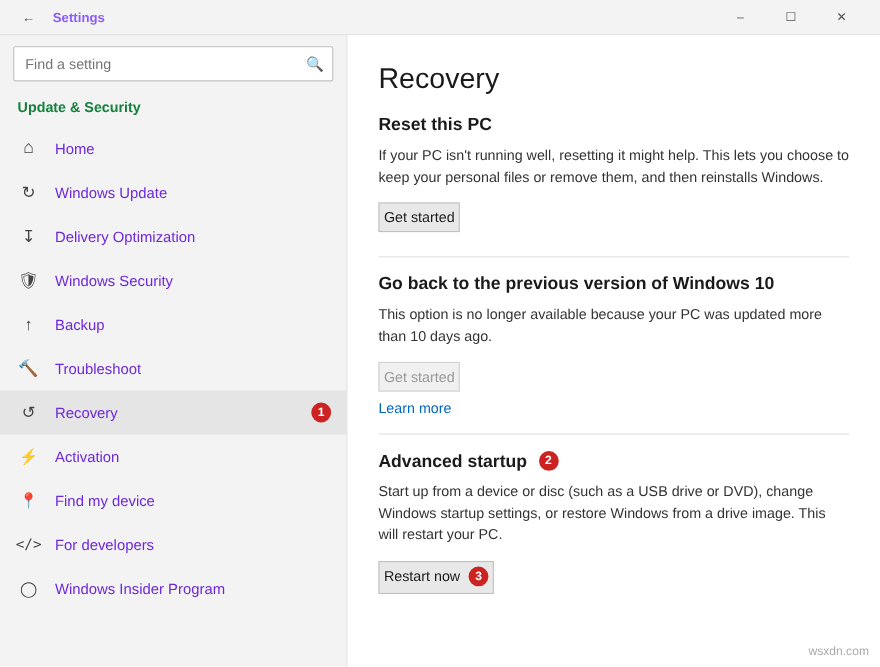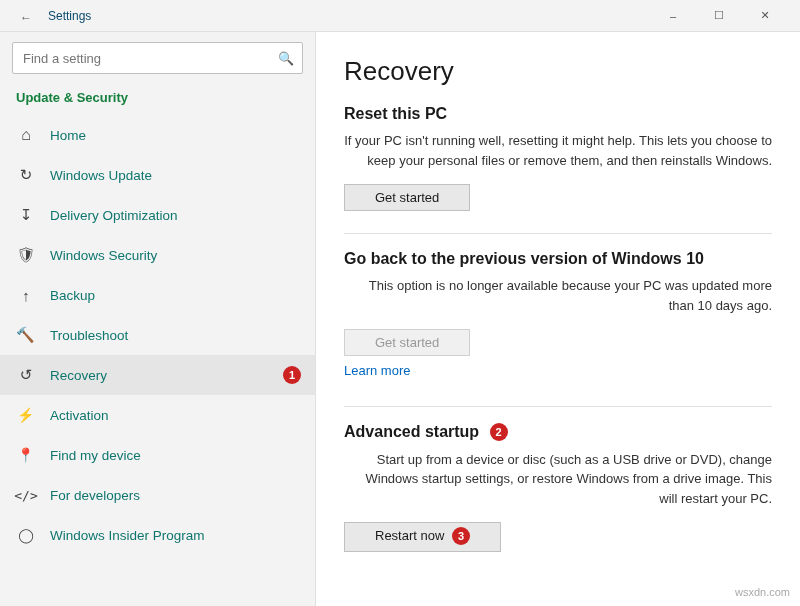--- a/index.html
+++ b/index.html
@@ -35,21 +35,22 @@
       display: flex;
       align-items: center;
       justify-content: center;
       border-radius: 4px;
       cursor: pointer;
       font-size: 12px;
       color: #555;
     }
     .title-bar-title {
       font-size: 12px;
-      color: #0c4a6e;
+      color: #8b5cf6;
+      font-weight: bold;
     }
     .title-bar-controls {
       display: flex;
       gap: 0;
     }
     .title-bar-btn {
       width: 46px;
       height: 32px;
       display: flex;
       align-items: center;
@@ -129,21 +130,21 @@
       height: 20px;
       display: flex;
       align-items: center;
       justify-content: center;
       font-size: 16px;
       color: #444;
       flex-shrink: 0;
     }
     .sidebar-item-label {
       font-size: 13.5px;
-      color: #0f766e;
+      color: #6d28d9;
     }
 
     .badge {
       width: 18px;
       height: 18px;
       background: #cc2222;
       border-radius: 50%;
       color: white;
       font-size: 11px;
       font-weight: 700;
@@ -175,27 +176,26 @@
       color: #1a1a1a;
       margin-bottom: 8px;
     }
 
     .section-desc {
       font-size: 13px;
       color: #333;
       line-height: 1.5;
       margin-bottom: 14px;
       max-width: 460px;
-      text-align: right;
     }
 
     .btn-action {
       background: #e8e8e8;
       border: 1px solid #c0c0c0;
-      padding: 5px 30px;
+      padding: 5px 4px;
       font-size: 13px;
       cursor: pointer;
       color: #1a1a1a;
       outline: none;
       border-radius: 0;
       margin-bottom: 6px;
       display: inline-block;
     }
     .btn-action.disabled {
       color: #999;
@@ -209,21 +209,21 @@
       border-top: 1px solid #e0e0e0;
       margin: 16px 0;
     }
 
     .learn-more {
       color: #0067c0;
       font-size: 13px;
       cursor: pointer;
       text-decoration: none;
       display: inline-block;
-      margin-bottom: 12px;
+      margin-bottom: 0;
     }
 
     .section-number-badge {
       display: inline-flex;
       align-items: center;
       justify-content: center;
       width: 18px;
       height: 18px;
       background: #cc2222;
       border-radius: 50%;

